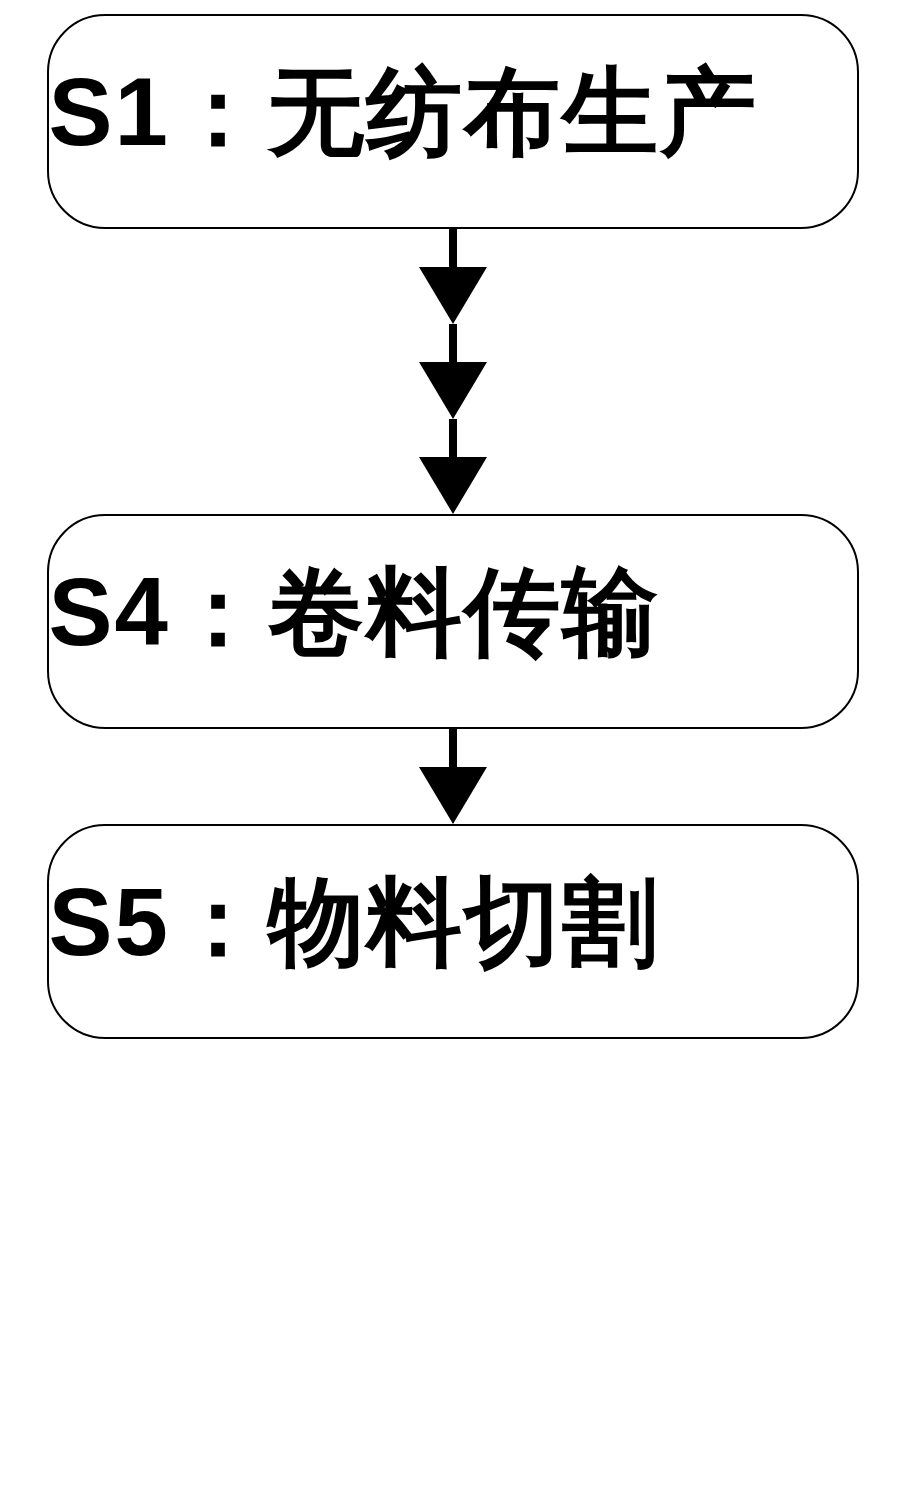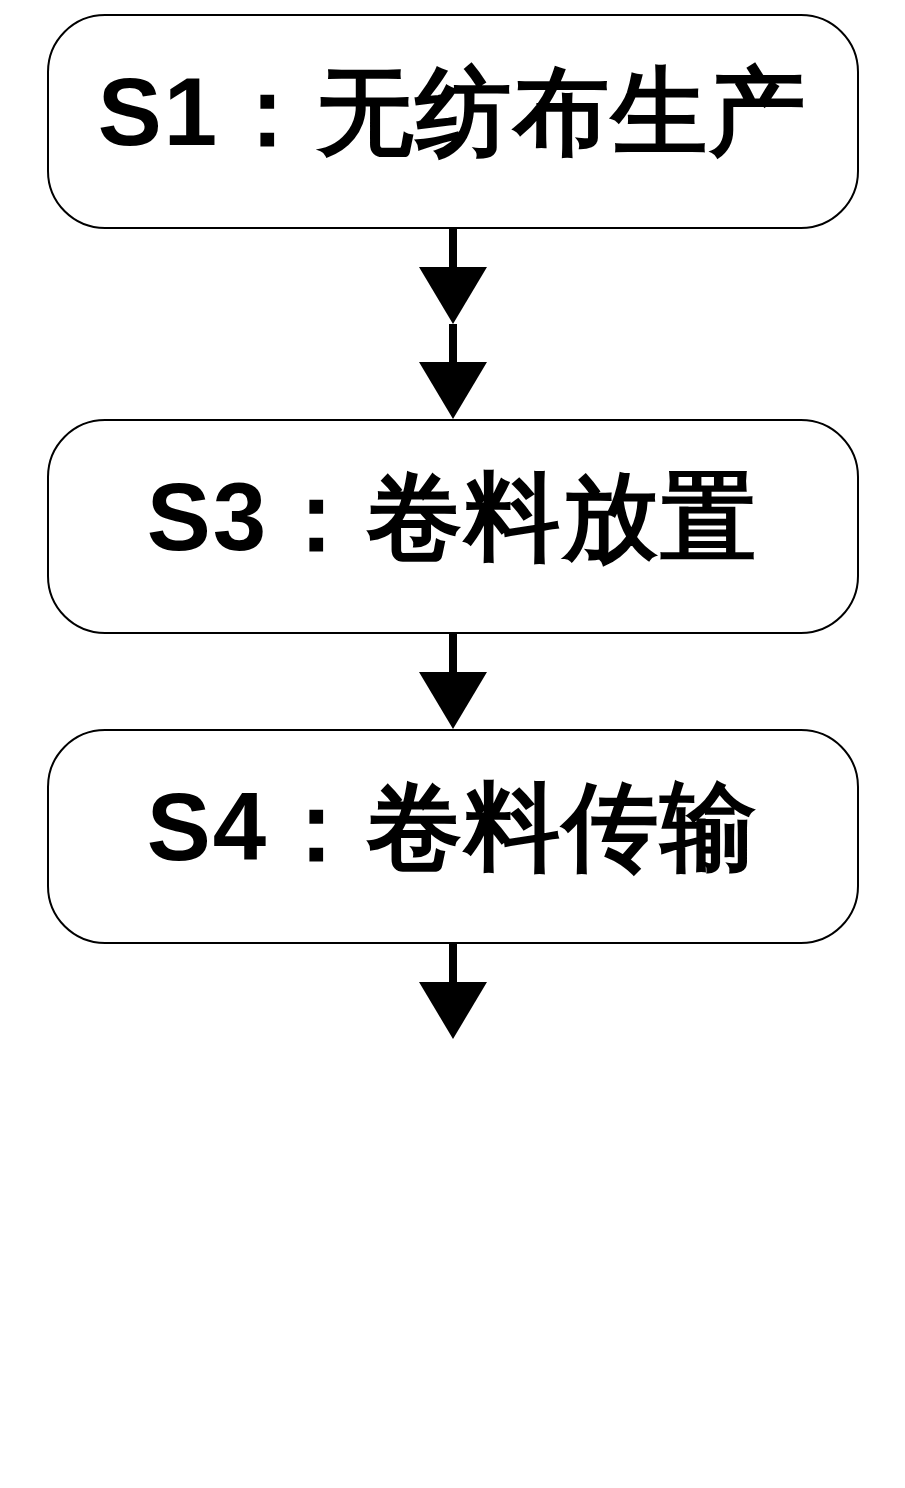--- a/index.html
+++ b/index.html
@@ -21,21 +21,21 @@
     align-items: center;
   }
   .step-box {
     width: 812px;
     height: 215px;
     box-sizing: border-box;
     border: 2px solid #000000;
     border-radius: 58px;
     display: flex;
     align-items: center;
-    justify-content: center;
+    justify-content: flex-start;
     background: #ffffff;
     flex: 0 0 auto;
   }
   .step-label {
     font-size: 96px;
     font-weight: bold;
     color: #000000;
     letter-spacing: 2px;
     white-space: nowrap;
     transform: translateY(-10px);
@@ -75,32 +75,32 @@
     <div class="arrow-stem"></div>
     <div class="arrow-head"></div>
   </div>
 
 
   <div class="flow-arrow">
     <div class="arrow-stem"></div>
     <div class="arrow-head"></div>
   </div>
 
-  <div class="step-box">
-    <span class="step-label">S3：卷料放置</span>
-  </div>
 
   <div class="flow-arrow">
     <div class="arrow-stem"></div>
     <div class="arrow-head"></div>
   </div>
 
   <div class="step-box">
     <span class="step-label">S4：卷料传输</span>
   </div>
 
   <div class="flow-arrow">
     <div class="arrow-stem"></div>
     <div class="arrow-head"></div>
   </div>
 
+  <div class="step-box">
+    <span class="step-label">S5：物料切割</span>
+  </div>
 
 </div>
 
 </body></html>

